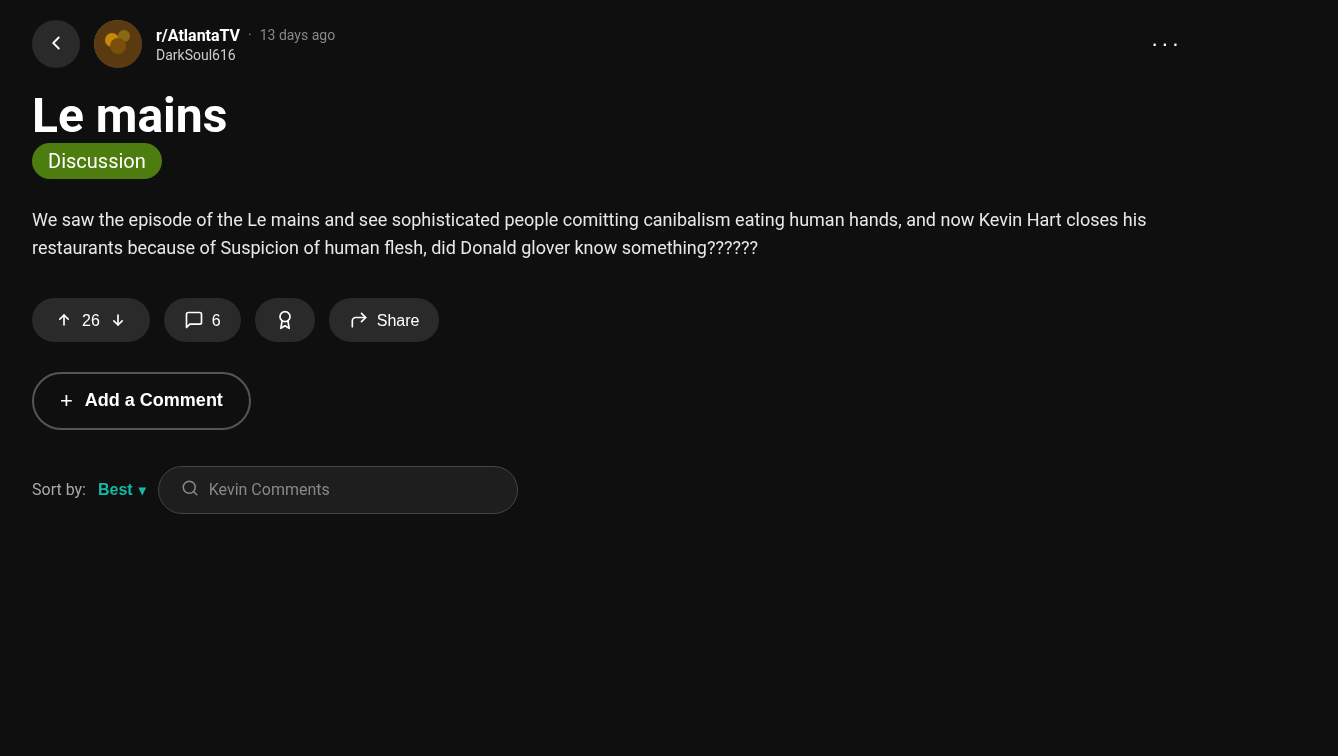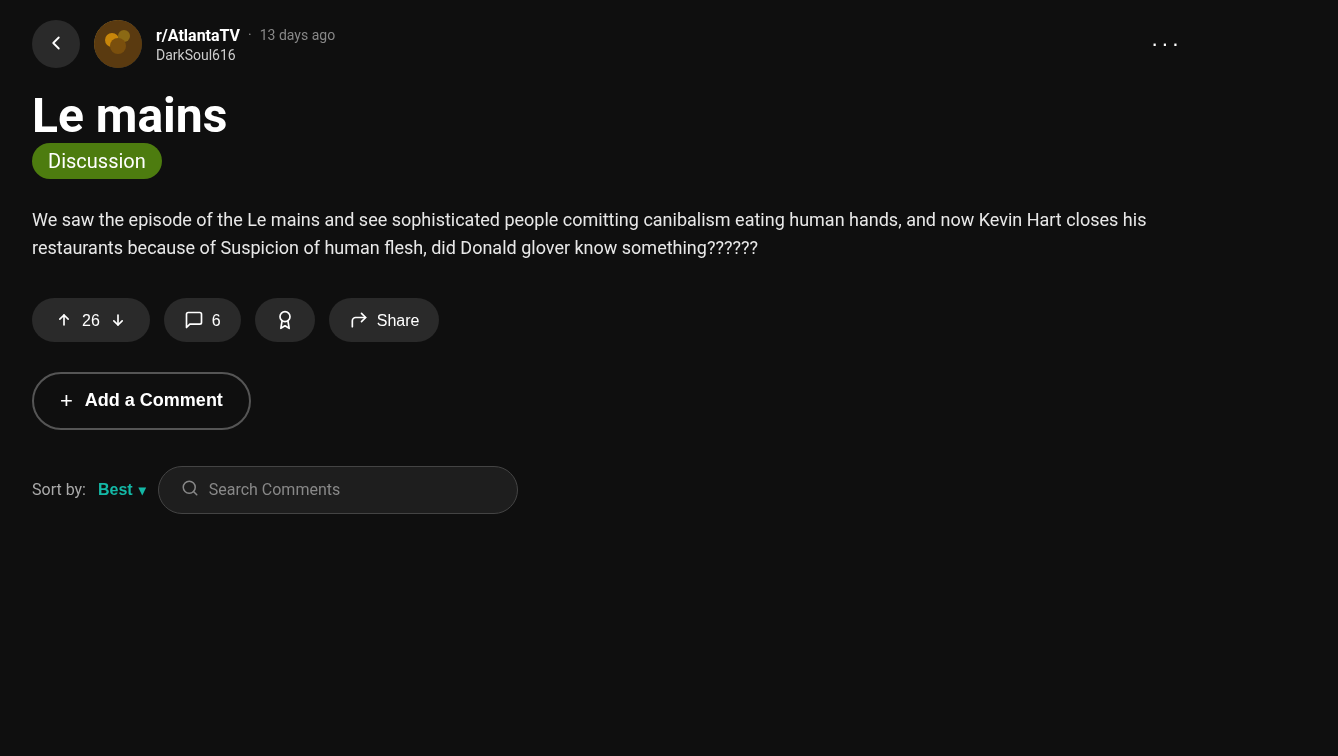--- a/index.html
+++ b/index.html
@@ -384,17 +384,17 @@
       <span class="chevron-down">▾</span>
     </button>
 
     <div class="search-box">
       <span class="search-icon">
         <svg class="icon-svg" style="width:18px;height:18px;" viewBox="0 0 24 24">
           <circle cx="11" cy="11" r="8"></circle>
           <line x1="21" y1="21" x2="16.65" y2="16.65"></line>
         </svg>
       </span>
-      <span class="search-placeholder">Search Comments</span>
+      <span class="search-placeholder">Kevin Comments</span>
     </div>
   </div>
 
 </div>
 
 </body></html>

